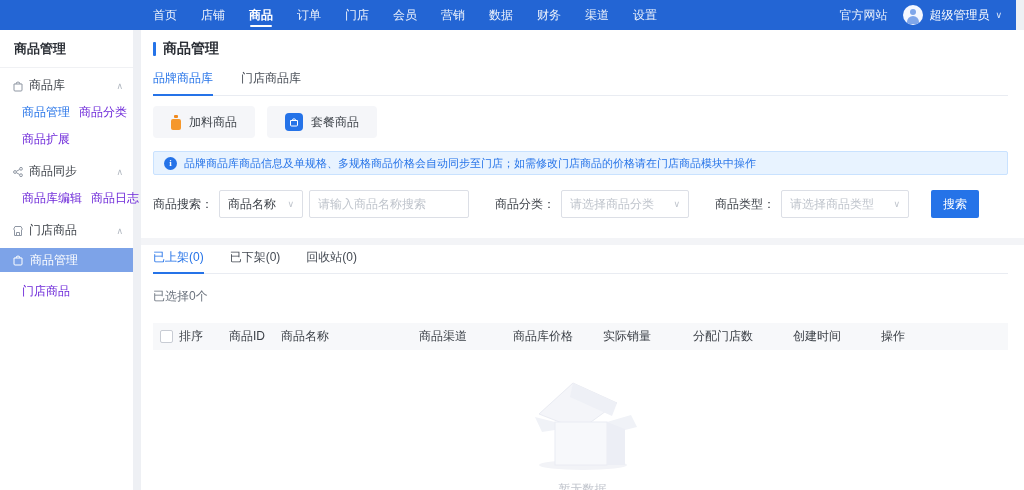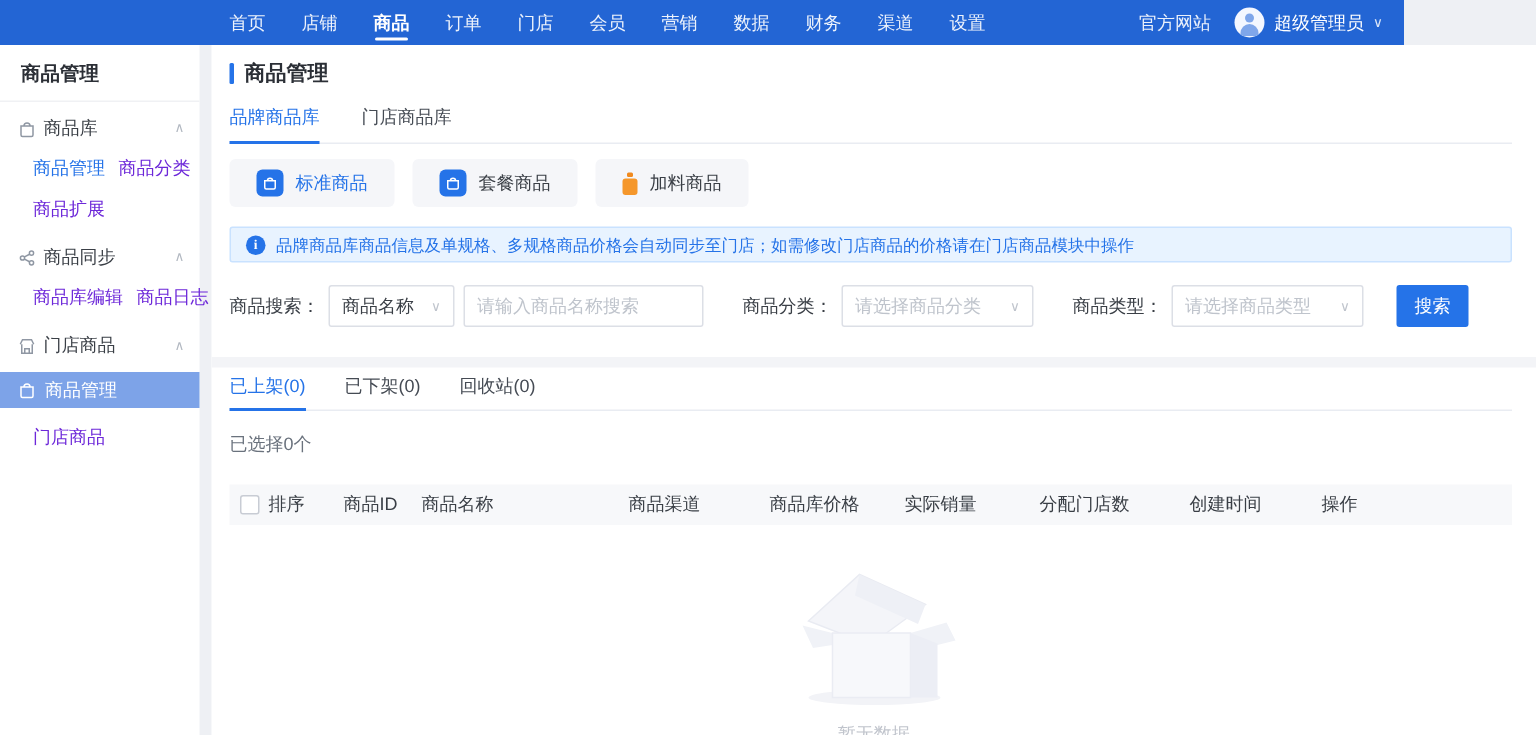--- a/index.html
+++ b/index.html
@@ -6,21 +6,21 @@
   html,body { width:1024px; height:490px; }
   body {
     position:relative; overflow:hidden;
     background:#eef0f4;
     font-family:"Liberation Sans","DejaVu Sans",sans-serif;
     font-size:12px; color:#333;
   }
 
   
   .topbar {
-    position:absolute; top:0; left:0; width:936px; height:30px;
+    position:absolute; top:0; left:0; width:1016px; height:30px;
     background:#2365d4; display:flex; align-items:center; color:#fff;
   }
   .topnav { display:flex; margin-left:148px; gap:14px; height:100%; align-items:stretch; }
   .topnav .nav-item {
     display:flex; align-items:center; padding:0 5px; cursor:pointer;
     font-size:12px; color:rgba(255,255,255,.92); position:relative;
   }
   .topnav .nav-item.active { color:#fff; font-weight:bold; }
   .topnav .nav-item.active::after {
     content:""; position:absolute; left:6px; right:6px; bottom:3px;
@@ -244,44 +244,35 @@
     <span class="title-bar"></span>
     <span class="page-title">商品管理</span>
   </div>
 
   <div class="row-abs lib-tabs">
     <span class="lib-tab active">品牌商品库</span>
     <span class="lib-tab">门店商品库</span>
   </div>
 
   <div class="row-abs quick-buttons">
-    <div class="quick-btn first">
-      <span class="badge-blue">
-        <svg width="10" height="10" viewBox="0 0 10 10" fill="none" stroke="#fff" stroke-width="1">
-            <path d="M1.5 3.5 h7 v4.5 a1 1 0 0 1 -1 1 h-5 a1 1 0 0 1 -1 -1 z"></path>
-            <path d="M3.3 3.5 a1.7 1.7 0 0 1 3.4 0"></path>
-          </svg>
-      </span>
-      <span>标准商品</span>
+    <div class="quick-btn">
+      <span class="bottle">
+          <span class="cap"></span>
+          <span class="jar"></span>
+        </span>
+      <span>加料商品</span>
     </div>
     <div class="quick-btn">
       <span class="badge-blue">
         <svg width="10" height="10" viewBox="0 0 10 10" fill="none" stroke="#fff" stroke-width="1">
             <path d="M1.5 3.5 h7 v4.5 a1 1 0 0 1 -1 1 h-5 a1 1 0 0 1 -1 -1 z"></path>
             <path d="M3.3 3.5 a1.7 1.7 0 0 1 3.4 0"></path>
           </svg>
       </span>
       <span>套餐商品</span>
-    </div>
-    <div class="quick-btn">
-      <span class="bottle">
-          <span class="cap"></span>
-          <span class="jar"></span>
-        </span>
-      <span>加料商品</span>
     </div>
   </div>
 
   <div class="row-abs banner">
     <span class="info-icon">i</span>
     <span>品牌商品库商品信息及单规格、多规格商品价格会自动同步至门店；如需修改门店商品的价格请在门店商品模块中操作</span>
   </div>
 
   <div class="row-abs filters">
     <span class="f-label">商品搜索：</span>

